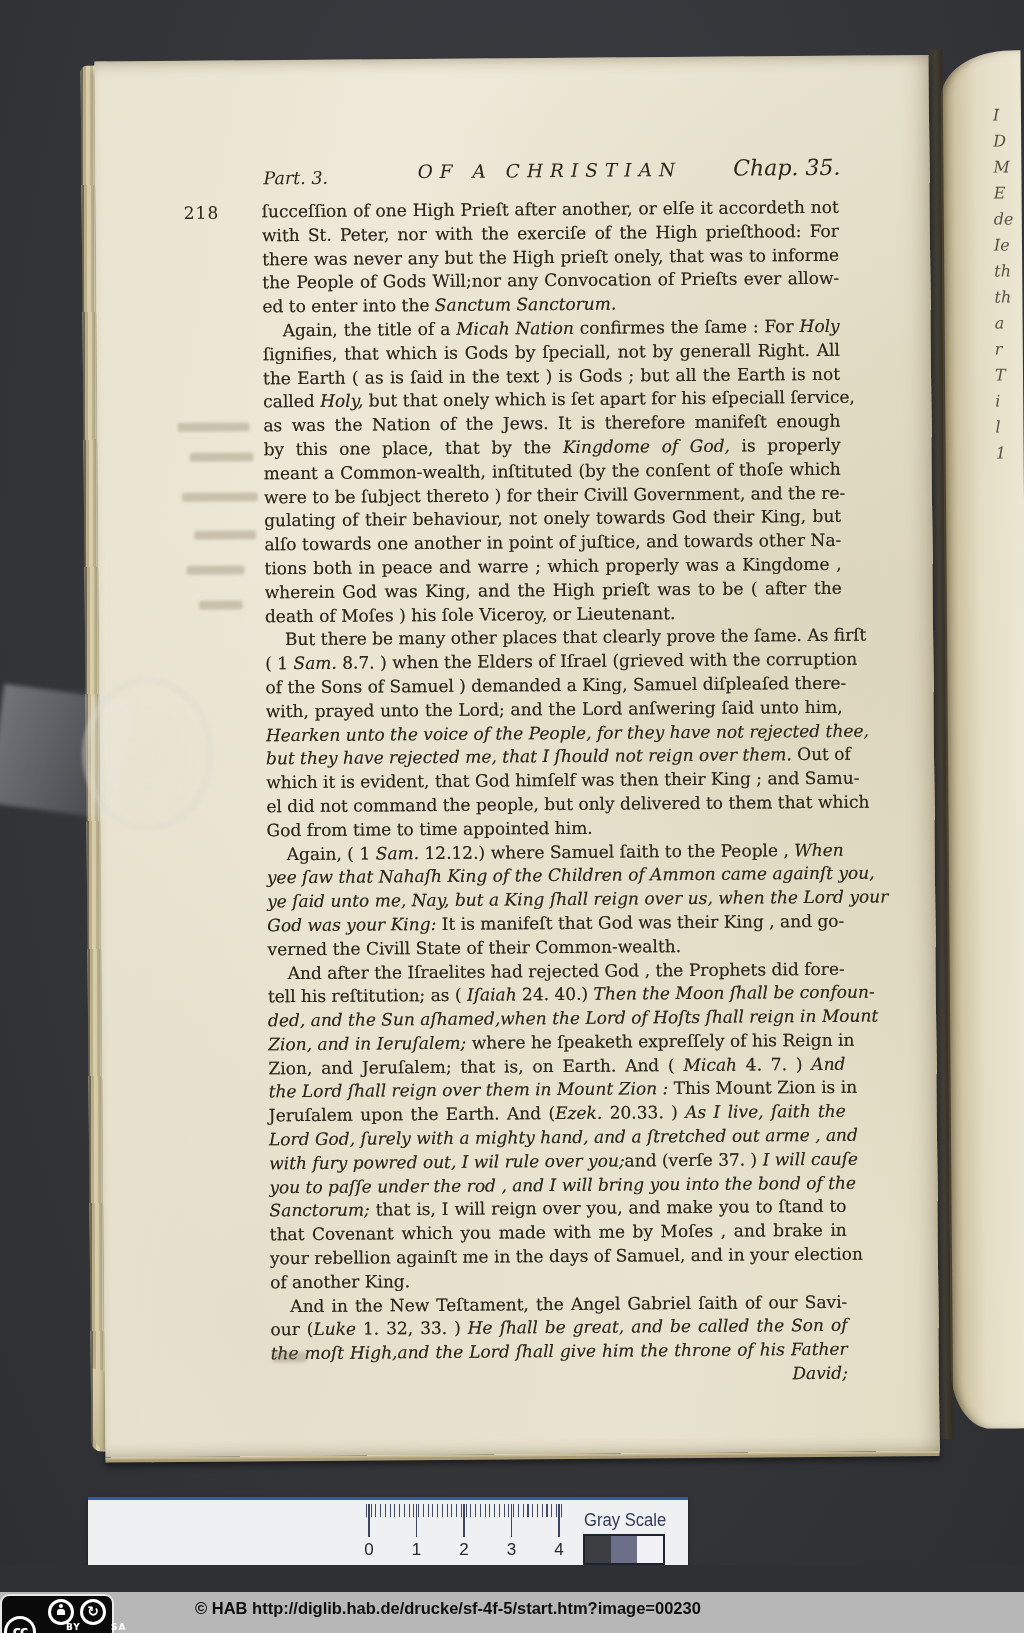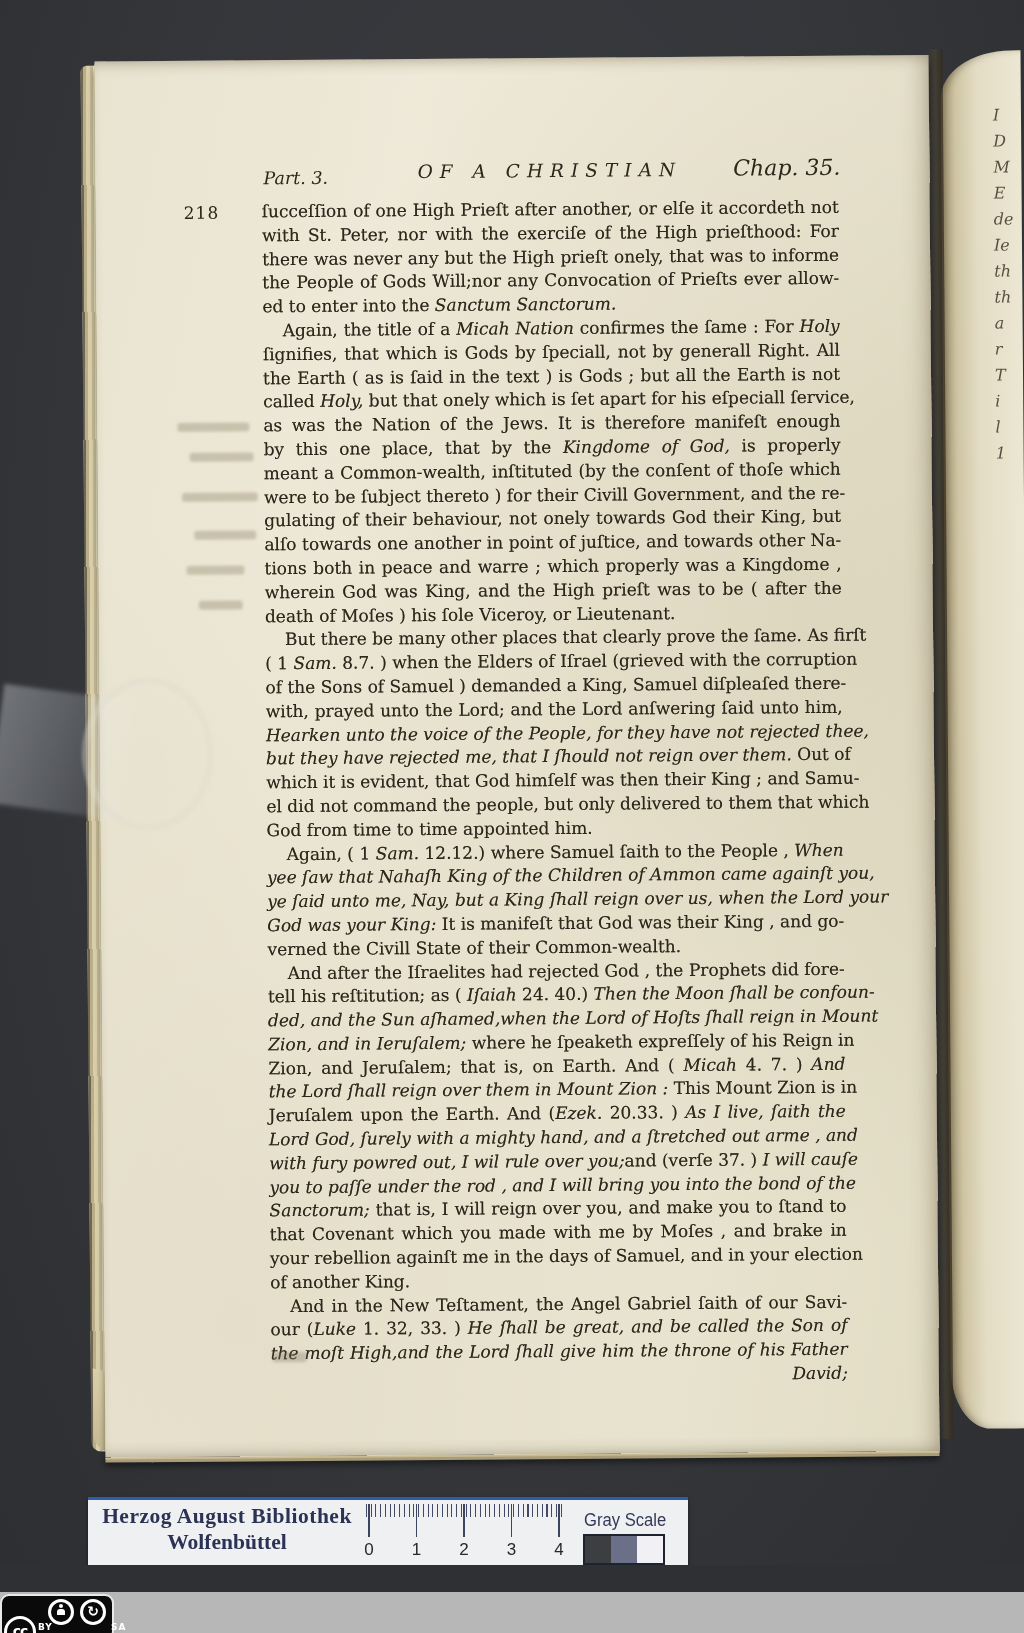--- a/index.html
+++ b/index.html
@@ -101,21 +101,21 @@
   .cc-circle{position:absolute;border:3px solid #fff;border-radius:50%;background:#0a0a0a;
     color:#fff;text-align:center;font-family:"DejaVu Sans", sans-serif;font-weight:bold;}
   .cc-main{left:2px;top:20px;width:26px;height:26px;font-size:14px;line-height:25px;letter-spacing:-1px;text-align:center;}
   .cc-by{left:46px;top:3px;width:20px;height:20px;}
   .cc-sa{left:78px;top:3px;width:20px;height:20px;font-size:14px;line-height:19px;}
   .person{position:absolute;left:6px;top:2px;width:8px;height:8px;}
   .person::before{content:'';position:absolute;left:2px;top:0;width:4px;height:4px;border-radius:50%;background:#fff;}
   .person::after{content:'';position:absolute;left:0;top:5px;width:8px;height:6px;border-radius:3px 3px 0 0;background:#fff;}
   .cc-sub{position:absolute;top:26px;color:#fff;font-family:"DejaVu Sans", sans-serif;
     font-size:9px;font-weight:bold;letter-spacing:1px;}
-  .sub-by{left:36px;} .sub-sa{left:80px;margin-left:29px;}
+  .sub-by{left:64px;} .sub-sa{left:80px;margin-left:29px;}
 </style>
 </head>
 <body>
 
 <div class="book">
   <div class="page-stack-left"></div>
   <div class="stack-corner-bottom"></div>
 
   <div class="facing-page">
     <div class="facing-glyphs">
@@ -205,24 +205,20 @@
     <div class="bm" style="left:88px;top:505px;width:58px;height:9px;"></div>
     <div class="bm" style="left:100px;top:540px;width:44px;height:9px;"></div>
     <div class="bm" style="left:168px;top:1292px;width:34px;height:10px;"></div>
   </div>
 
   <div class="clip-bar"></div>
   <div class="clip-oval"></div>
 </div>
 
 <div class="plate">
-  <div class="lib">
-    <div class="l1">Herzog August Bibliothek</div>
-    <div class="l2">Wolfenbüttel</div>
-  </div>
   <div class="ruler">
     <div class="comb"></div>
   <div class="tick" style="left: 0px;"></div>
       <div class="num" style="left: 1px;">0</div>
       <div class="tick" style="left: 47.5px;"></div>
       <div class="num" style="left: 48.5px;">1</div>
       <div class="tick" style="left: 95px;"></div>
       <div class="num" style="left: 96px;">2</div>
       <div class="tick" style="left: 142.5px;"></div>
       <div class="num" style="left: 143.5px;">3</div>
@@ -242,13 +238,14 @@
 <div class="bottom-bar">
   <div class="cc-badge">
     <div class="cc-circle cc-main">cc</div>
     <div class="cc-circle cc-by">
         <span class="person"></span>
       </div>
     <div class="cc-circle cc-sa">↻</div>
     <div class="cc-sub sub-by">BY</div>
     <div class="cc-sub sub-sa">SA</div>
   </div>
+  <div class="copyright">© HAB http://diglib.hab.de/drucke/sf-4f-5/start.htm?image=00230</div>
 </div>
 
 </body></html>

